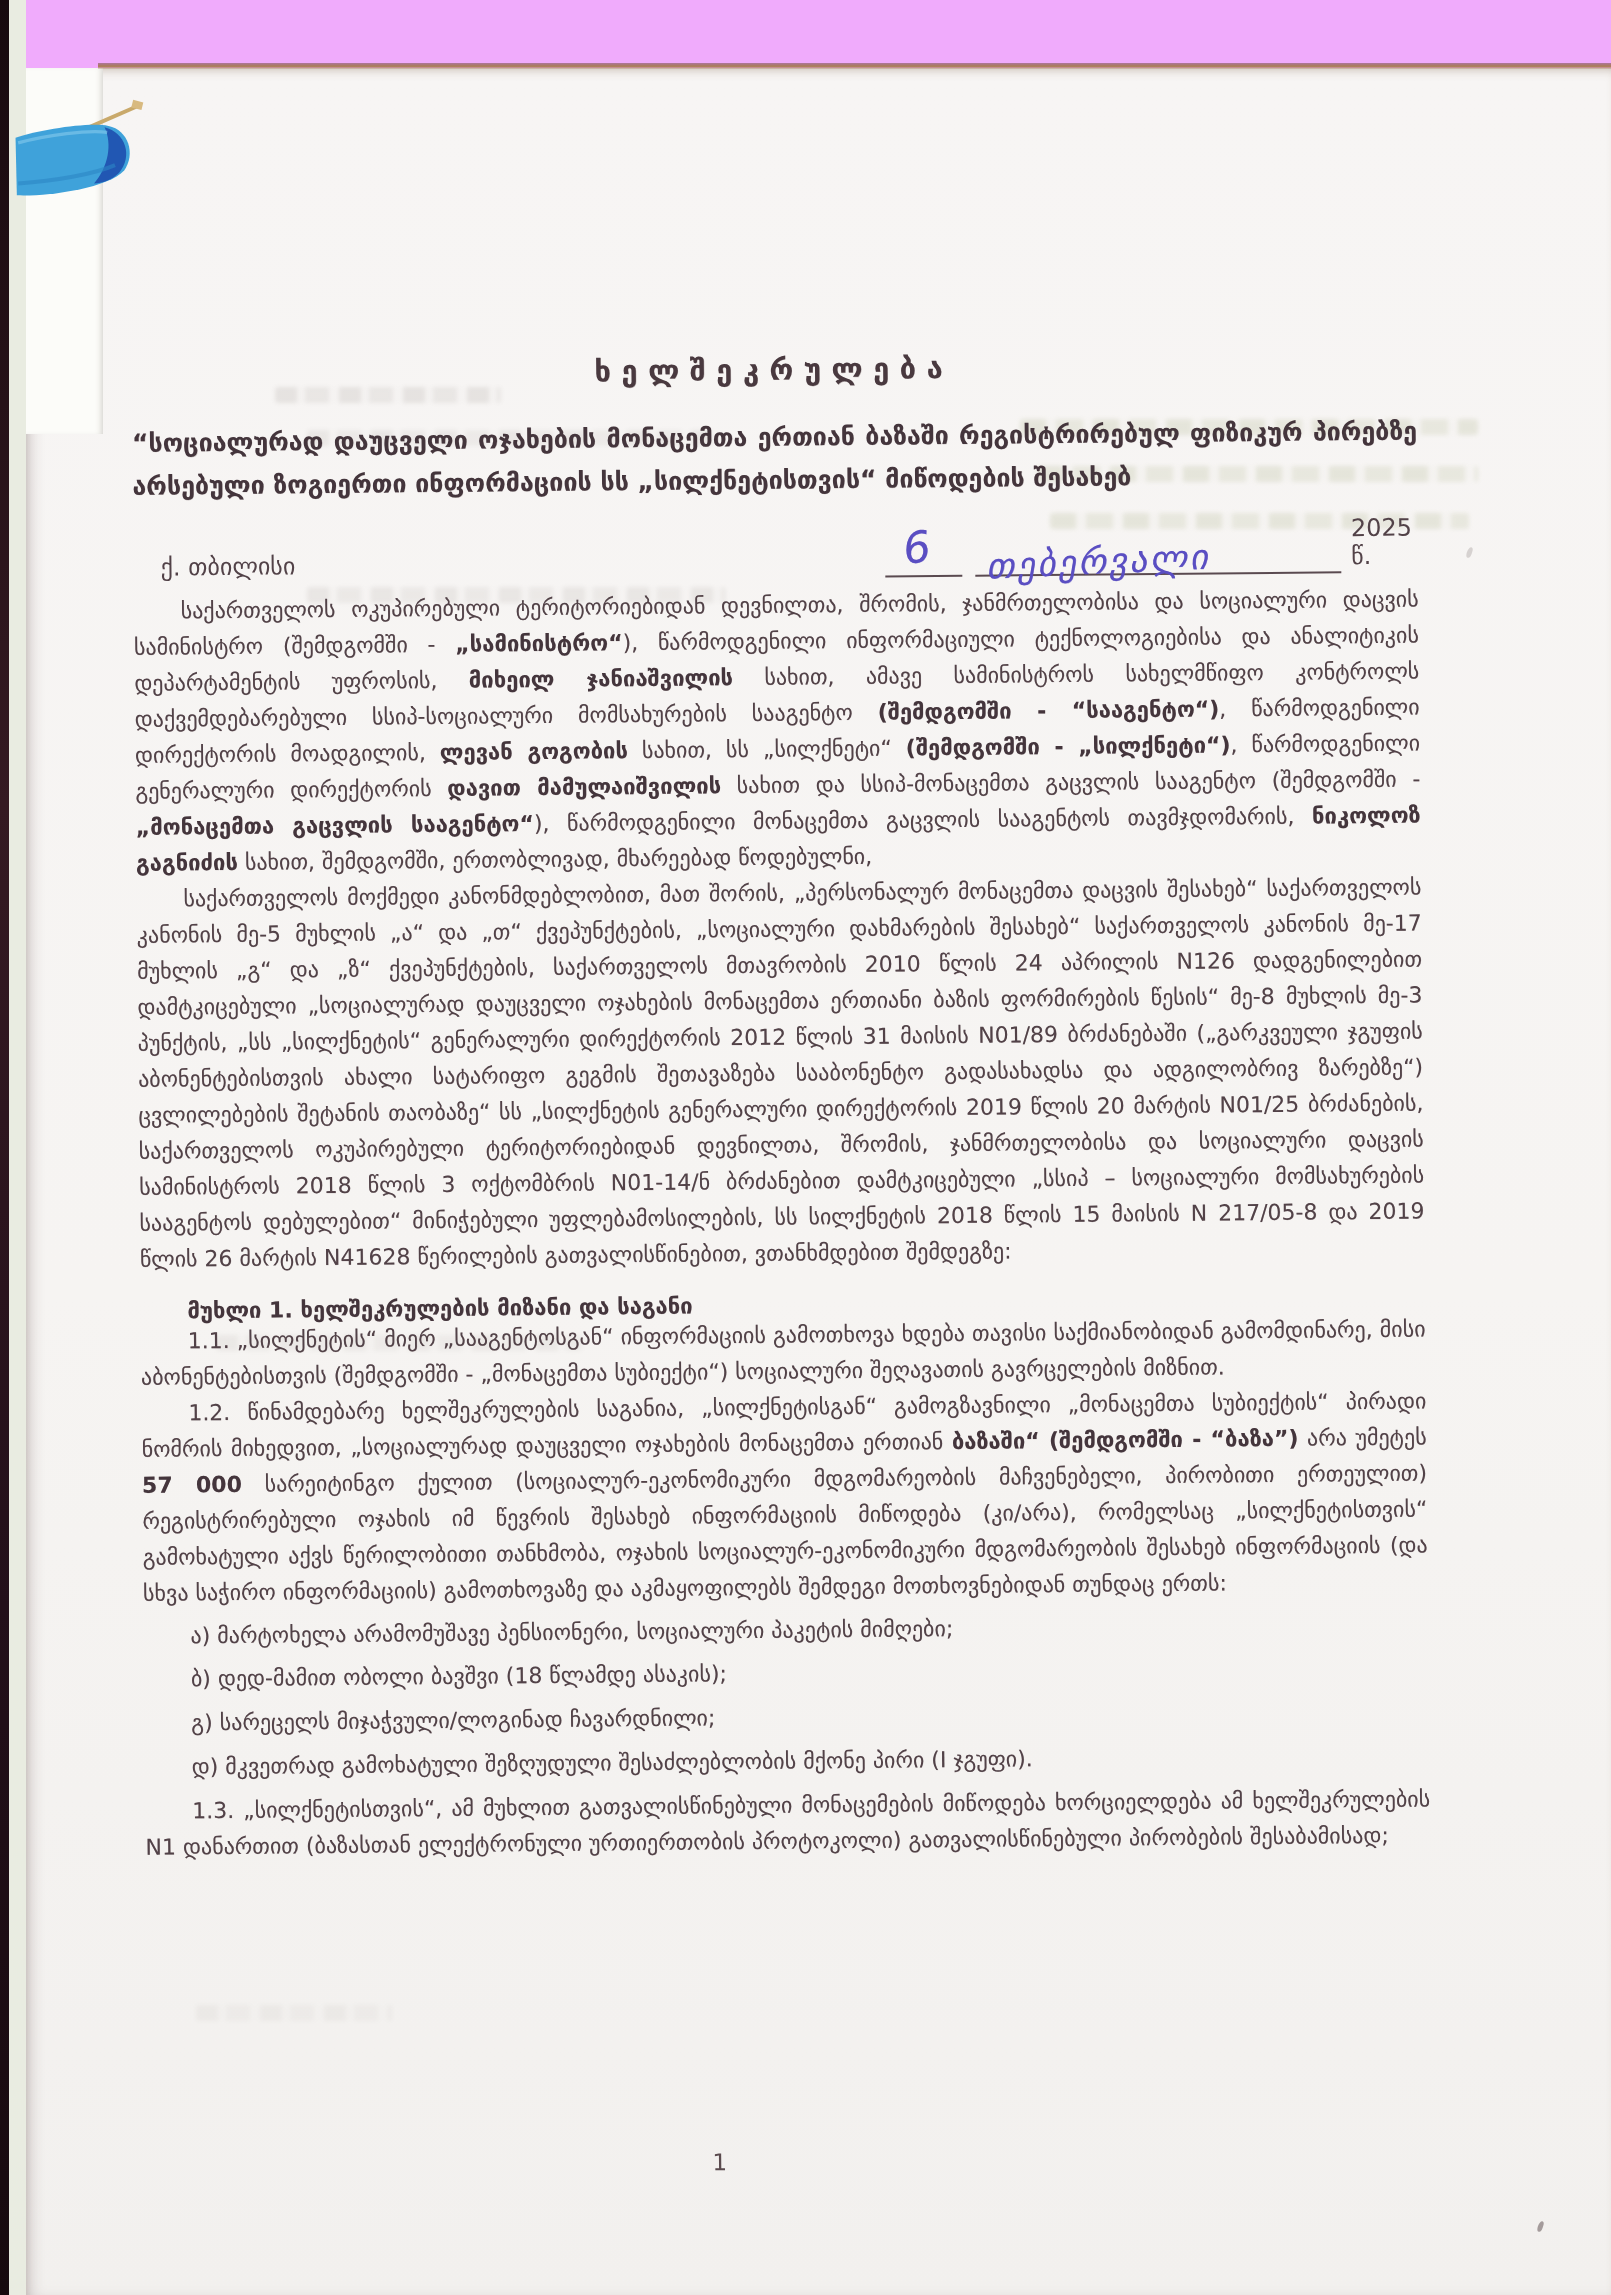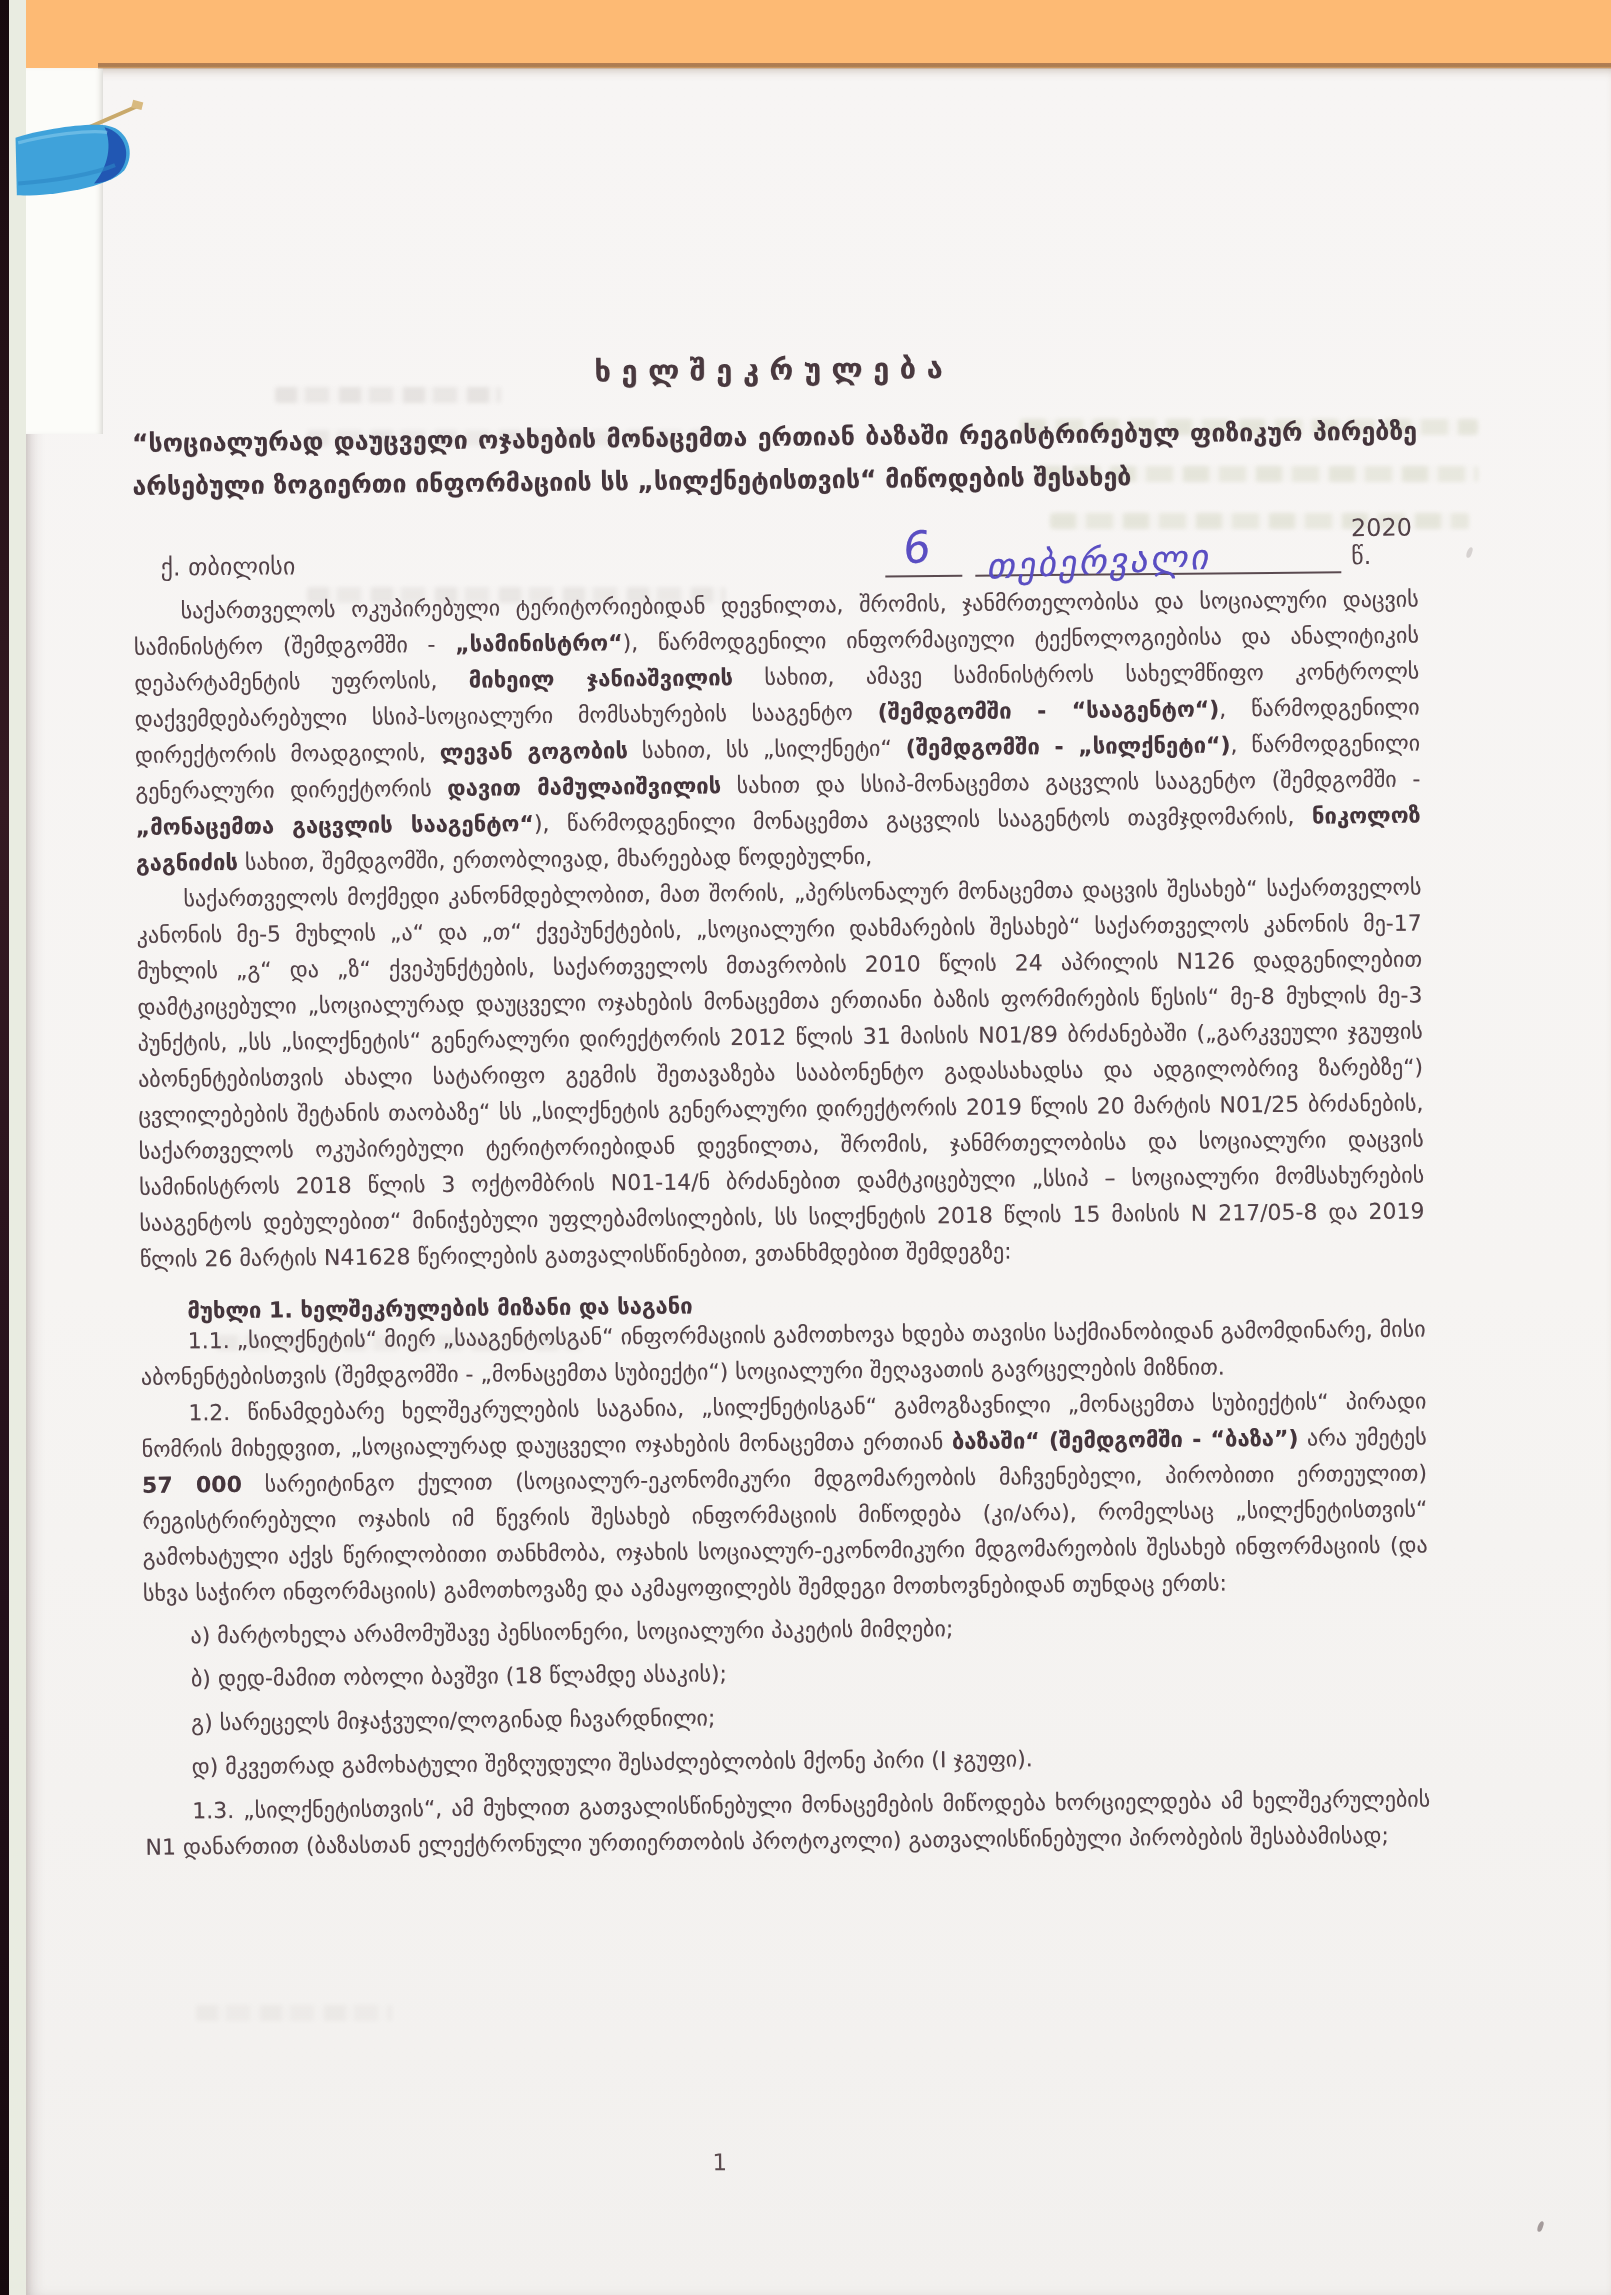--- a/index.html
+++ b/index.html
@@ -1,16 +1,16 @@
 <!DOCTYPE html>
 <html style="font-size:10.5px"><head>
 <meta charset="utf-8">
 <style>
   html,body{margin:0;padding:0;background:#d8d5cd;}
-  .scan{position:relative;width:1611px;height:2295px;background:#fdba74;overflow:hidden;
+  .scan{position:relative;width:1611px;height:2295px;background:#f0abfc;overflow:hidden;
         font-family:"DejaVu Sans",sans-serif;color:#524248;}
   
   .edge-dark{position:absolute;left:0;top:0;width:8.5px;height:100%;
              background:linear-gradient(180deg,#170a0e,#351a22 35%,#23101a 70%,#170a0e);}
   .edge-pale{position:absolute;left:8.5px;top:0;width:17.7px;height:100%;background:#e9ece1;}
   
   .paper{position:absolute;left:26px;top:68px;width:1585px;height:2227px;
          background:linear-gradient(180deg,#f7f5f4,#f6f4f2 55%,#f2f0ee);
          box-shadow:inset 10.5px 0 17px -10.5px rgba(70,45,45,.38), inset 0 7.8px 13px -9.2px rgba(110,75,40,.45);}
   .top-edge-line{position:absolute;left:98px;top:63px;width:1513px;height:5.9px;
@@ -94,21 +94,21 @@
     <div class="doc-title">ხელშეკრულება</div>
 
     <div class="doc-subtitle">“სოციალურად დაუცველი ოჯახების მონაცემთა ერთიან ბაზაში რეგისტრირებულ ფიზიკურ პირებზე არსებული ზოგიერთი ინფორმაციის სს „სილქნეტისთვის“ მიწოდების შესახებ</div>
 
     <div class="date-row">
       <span class="place">ქ. თბილისი</span>
       <span class="uline day"></span>
       <span class="hand day">6</span>
       <span class="uline month"></span>
       <span class="hand month">თებერვალი</span>
-      <span class="year">2020 წ.</span>
+      <span class="year">2025 წ.</span>
     </div>
 
     <p class="body mt1">საქართველოს ოკუპირებული ტერიტორიებიდან დევნილთა, შრომის, ჯანმრთელობისა და სოციალური დაცვის სამინისტრო (შემდგომში - <b>„სამინისტრო“</b>), წარმოდგენილი ინფორმაციული ტექნოლოგიებისა და ანალიტიკის დეპარტამენტის უფროსის, <b>მიხეილ ჯანიაშვილის</b> სახით, ამავე სამინისტროს სახელმწიფო კონტროლს დაქვემდებარებული სსიპ-სოციალური მომსახურების სააგენტო <b>(შემდგომში - “სააგენტო“)</b>, წარმოდგენილი დირექტორის მოადგილის, <b>ლევან გოგობის</b> სახით, სს „სილქნეტი“ <b>(შემდგომში - „სილქნეტი“)</b>, წარმოდგენილი გენერალური დირექტორის <b>დავით მამულაიშვილის</b> სახით და სსიპ-მონაცემთა გაცვლის სააგენტო (შემდგომში - <b>„მონაცემთა გაცვლის სააგენტო“</b>), წარმოდგენილი მონაცემთა გაცვლის სააგენტოს თავმჯდომარის, <b>ნიკოლოზ გაგნიძის</b> სახით, შემდგომში, ერთობლივად, მხარეებად წოდებულნი,</p>
 
     <p class="body mt2">საქართველოს მოქმედი კანონმდებლობით, მათ შორის, „პერსონალურ მონაცემთა დაცვის შესახებ“ საქართველოს კანონის მე-5 მუხლის „ა“ და „თ“ ქვეპუნქტების,  „სოციალური დახმარების შესახებ“ საქართველოს კანონის მე-17 მუხლის „გ“ და „ზ“ ქვეპუნქტების, საქართველოს მთავრობის 2010 წლის 24 აპრილის N126 დადგენილებით დამტკიცებული „სოციალურად დაუცველი ოჯახების მონაცემთა ერთიანი ბაზის ფორმირების წესის“ მე-8 მუხლის მე-3 პუნქტის, „სს „სილქნეტის“ გენერალური დირექტორის  2012 წლის 31 მაისის N01/89 ბრძანებაში („გარკვეული ჯგუფის აბონენტებისთვის ახალი სატარიფო გეგმის შეთავაზება სააბონენტო გადასახადსა და ადგილობრივ ზარებზე“) ცვლილებების შეტანის თაობაზე“ სს „სილქნეტის გენერალური დირექტორის 2019 წლის 20 მარტის N01/25 ბრძანების,  საქართველოს ოკუპირებული ტერიტორიებიდან დევნილთა, შრომის, ჯანმრთელობისა და სოციალური დაცვის სამინისტროს 2018 წლის 3 ოქტომბრის N01-14/ნ ბრძანებით დამტკიცებული „სსიპ – სოციალური მომსახურების სააგენტოს დებულებით“ მინიჭებული უფლებამოსილების, სს სილქნეტის 2018 წლის 15 მაისის N 217/05-8  და 2019 წლის 26 მარტის N41628 წერილების გათვალისწინებით, ვთანხმდებით შემდეგზე:</p>
 
     <div class="article-heading">მუხლი 1. ხელშეკრულების მიზანი და  საგანი</div>
 
     <p class="body clause">1.1. „სილქნეტის“ მიერ „სააგენტოსგან“ ინფორმაციის გამოთხოვა ხდება თავისი საქმიანობიდან გამომდინარე, მისი აბონენტებისთვის (შემდგომში - „მონაცემთა სუბიექტი“) სოციალური შეღავათის გავრცელების მიზნით.</p>
 

